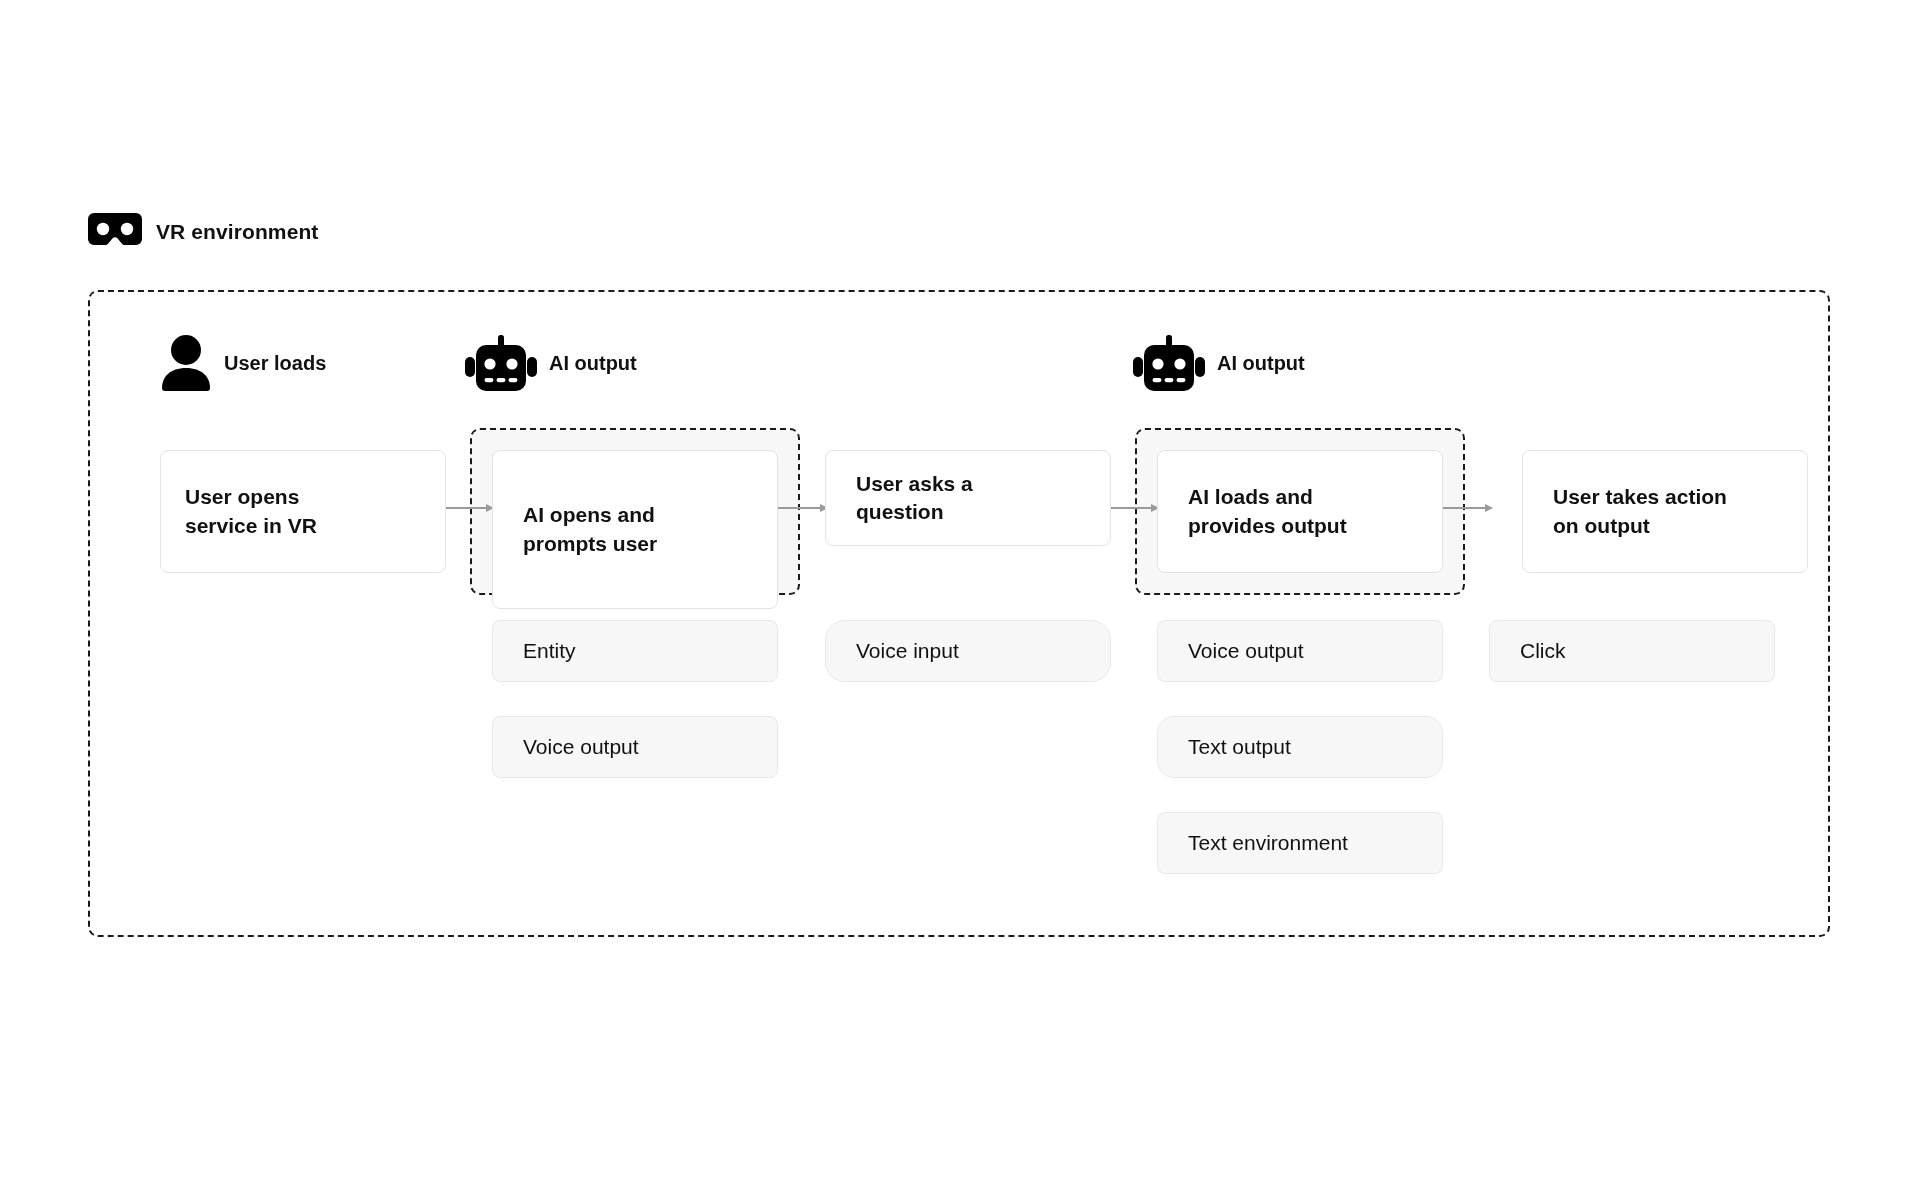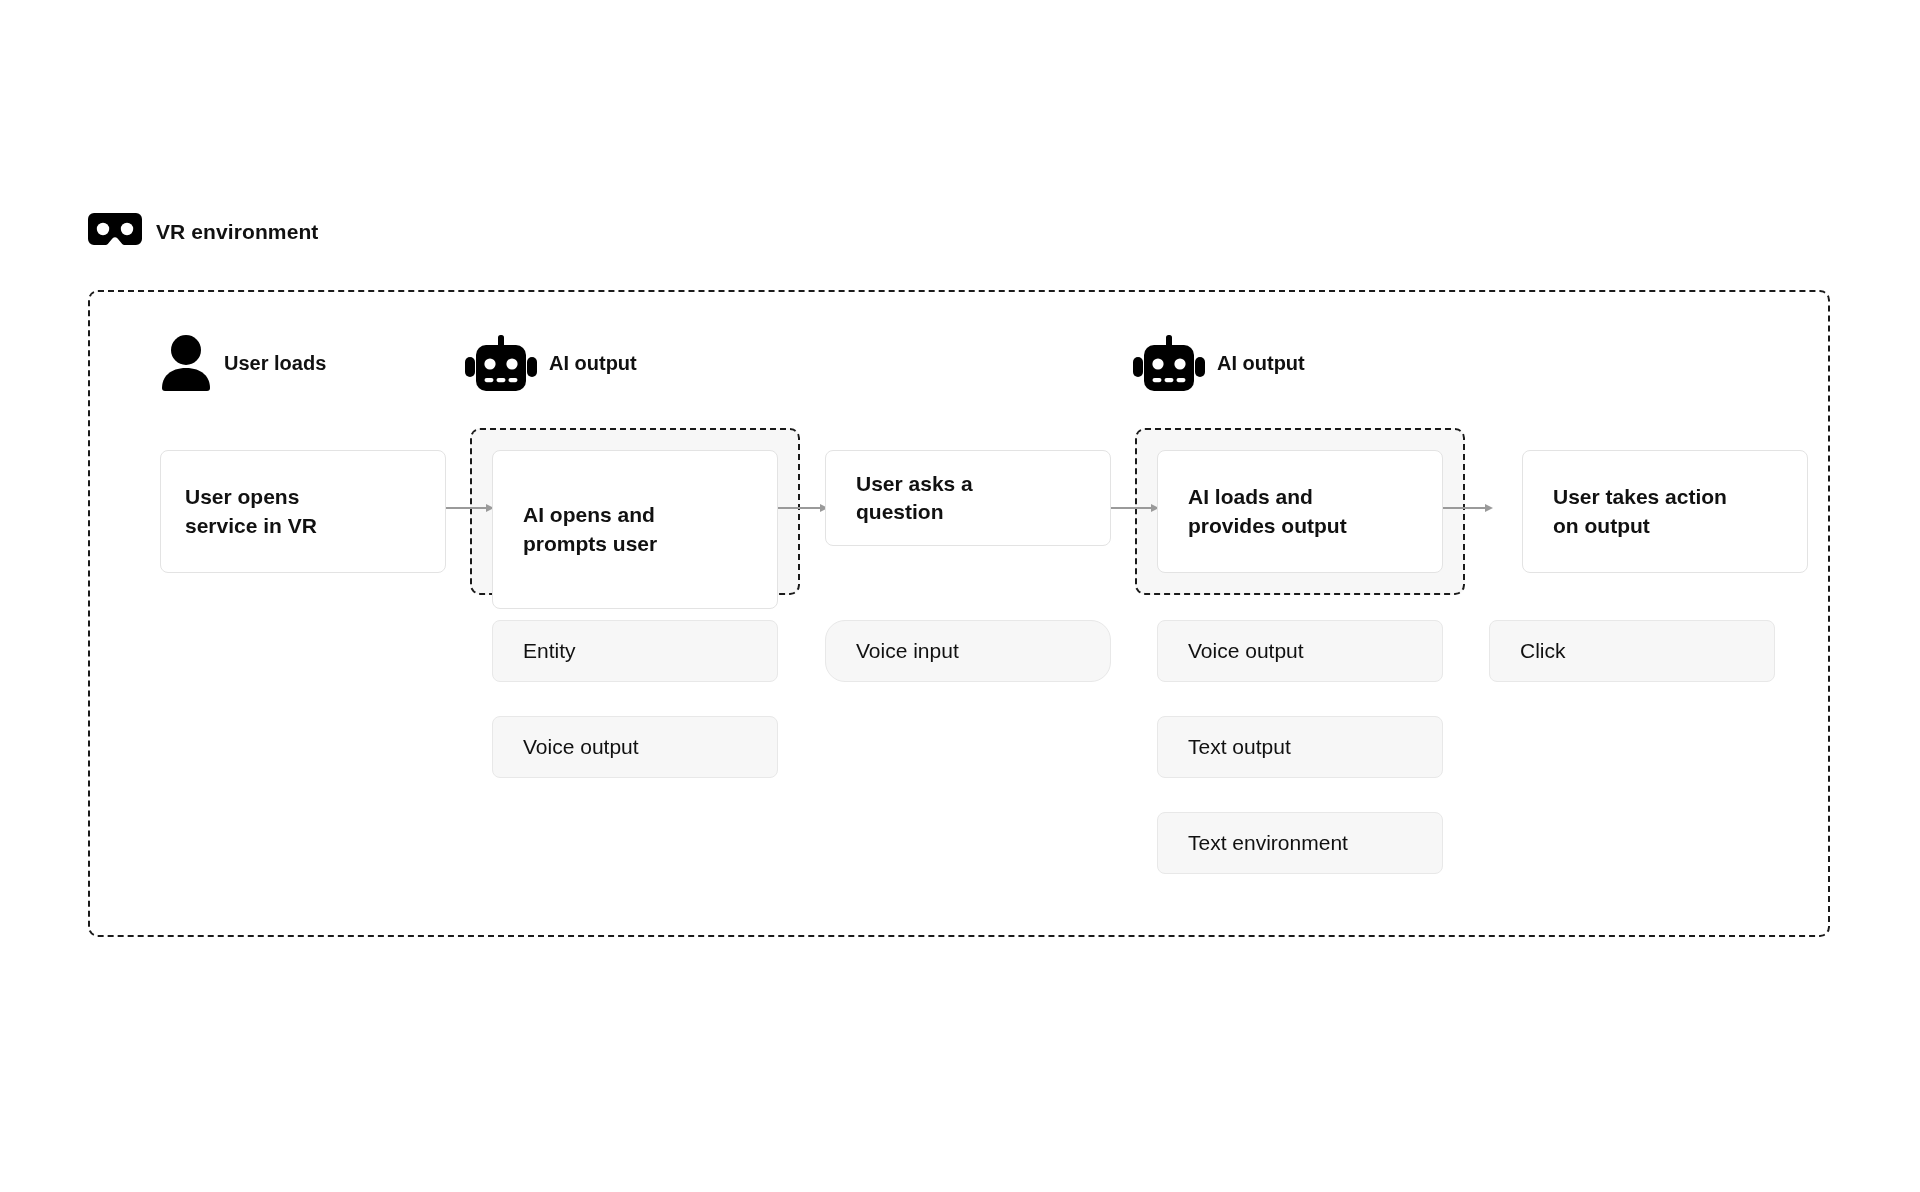--- a/index.html
+++ b/index.html
@@ -245,21 +245,21 @@
   </div>
   <div class="tag-chip" style="left:492px; top:716px; width:286px; height:62px;">
     <span class="tag-text">Voice output</span>
   </div>
   <div class="tag-chip" style="left:825px; top:620px; width:286px; height:62px;border-radius:20px;">
     <span class="tag-text">Voice input</span>
   </div>
   <div class="tag-chip" style="left:1157px; top:620px; width:286px; height:62px;">
     <span class="tag-text">Voice output</span>
   </div>
-  <div class="tag-chip" style="left:1157px; top:716px; width:286px; height:62px;">
+  <div class="tag-chip" style="left:1157px; top:716px; width:286px; height:62px;border-radius:17px;">
     <span class="tag-text">Text output</span>
   </div>
   <div class="tag-chip" style="left:1157px; top:812px; width:286px; height:62px;">
     <span class="tag-text">Text environment</span>
   </div>
   <div class="tag-chip" style="left:1489px; top:620px; width:286px; height:62px;">
     <span class="tag-text">Click</span>
   </div>
 
 </div>

